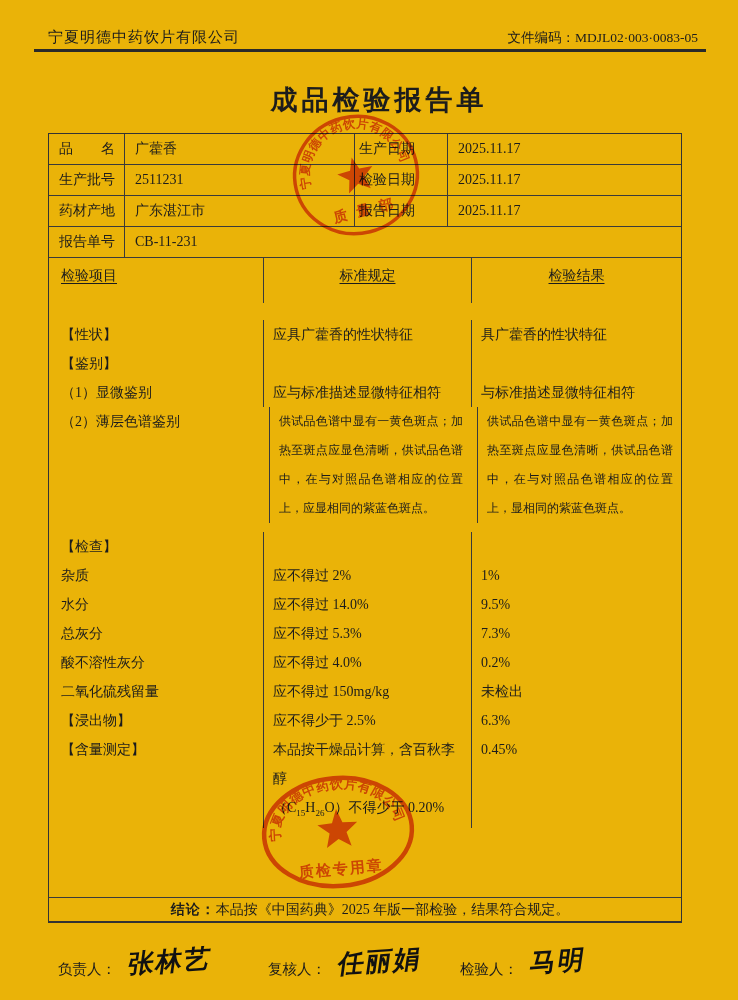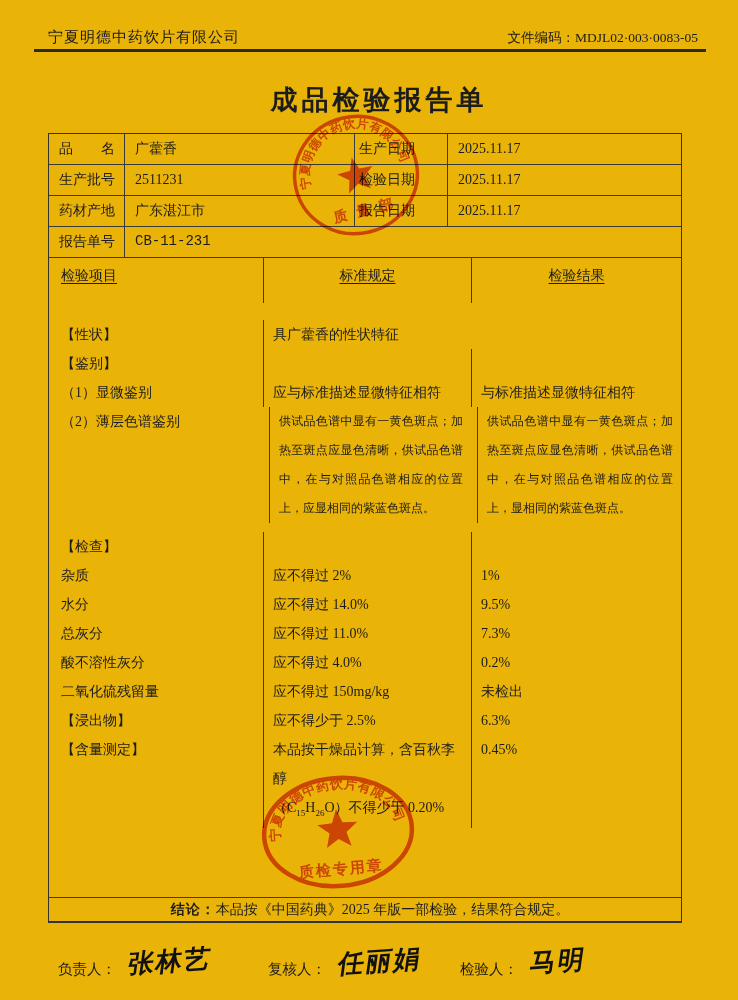--- a/index.html
+++ b/index.html
@@ -19,21 +19,21 @@
   .title { position:absolute; top:82px; left:10px; width:100%; text-align:center;
     font-size:27px; font-weight:bold; letter-spacing:4px; }
   
   .report-table { position:absolute; left:48px; top:133px; width:634px;
     border:1.5px solid #333; background:transparent; font-size:14px; }
   .info-row { display:grid; grid-template-columns:75px 230px 93px 1fr; }
   .info-row + .info-row { border-top:1px solid #3a3a3a; }
   .info-cell { height:30px; line-height:29px; padding-left:10px; overflow:hidden; white-space:nowrap; }
   .info-cell.bl { border-left:1px solid #3a3a3a; }
   .info-cell.datelabel { padding-left:4px; }
-  .info-cell.span3 { grid-column:2 / 5;font-family:Liberation Mono, monospace; }
+  .info-cell.span3 { grid-column:2 / 5; }
   
   .spec-header { display:grid; grid-template-columns:214px 208px 1fr;
     border-top:1px solid #3a3a3a; height:46px; }
   .spec-header > div { padding-top:9px; }
   .spec-header .c1 { padding-left:12px; }
   .spec-header .c2, .spec-header .c3 { text-align:center; border-left:1px solid #3a3a3a; }
   .spec-header span { text-decoration:underline; text-underline-offset:3px; }
   .spec-body { height:594px; overflow:hidden; }
   .spec-row { display:grid; grid-template-columns:214px 208px 1fr; min-height:29px; }
   .spec-row > div { line-height:29px; }
@@ -98,20 +98,21 @@
     <div class="spec-header">
       <div class="c1"><span>检验项目</span></div>
       <div class="c2"><span>标准规定</span></div>
       <div class="c3"><span>检验结果</span></div>
     </div>
 
     <div class="spec-body">
 
       <div class="spec-row first">
         <div class="c1">【性状】</div>
+        <div class="c2">应具广藿香的性状特征</div>
         <div class="c3">具广藿香的性状特征</div>
       </div>
       <div class="spec-row">
         <div class="c1">【鉴别】</div>
         <div class="c2"></div>
         <div class="c3"></div>
       </div>
       <div class="spec-row">
         <div class="c1">（1）显微鉴别</div>
         <div class="c2">应与标准描述显微特征相符</div>
@@ -132,21 +133,21 @@
         <div class="c2">应不得过 2%</div>
         <div class="c3">1%</div>
       </div>
       <div class="spec-row">
         <div class="c1">水分</div>
         <div class="c2">应不得过 14.0%</div>
         <div class="c3">9.5%</div>
       </div>
       <div class="spec-row">
         <div class="c1">总灰分</div>
-        <div class="c2">应不得过 11.0%</div>
+        <div class="c2">应不得过 5.3%</div>
         <div class="c3">7.3%</div>
       </div>
       <div class="spec-row">
         <div class="c1">酸不溶性灰分</div>
         <div class="c2">应不得过 4.0%</div>
         <div class="c3">0.2%</div>
       </div>
       <div class="spec-row">
         <div class="c1">二氧化硫残留量</div>
         <div class="c2">应不得过 150mg/kg</div>

